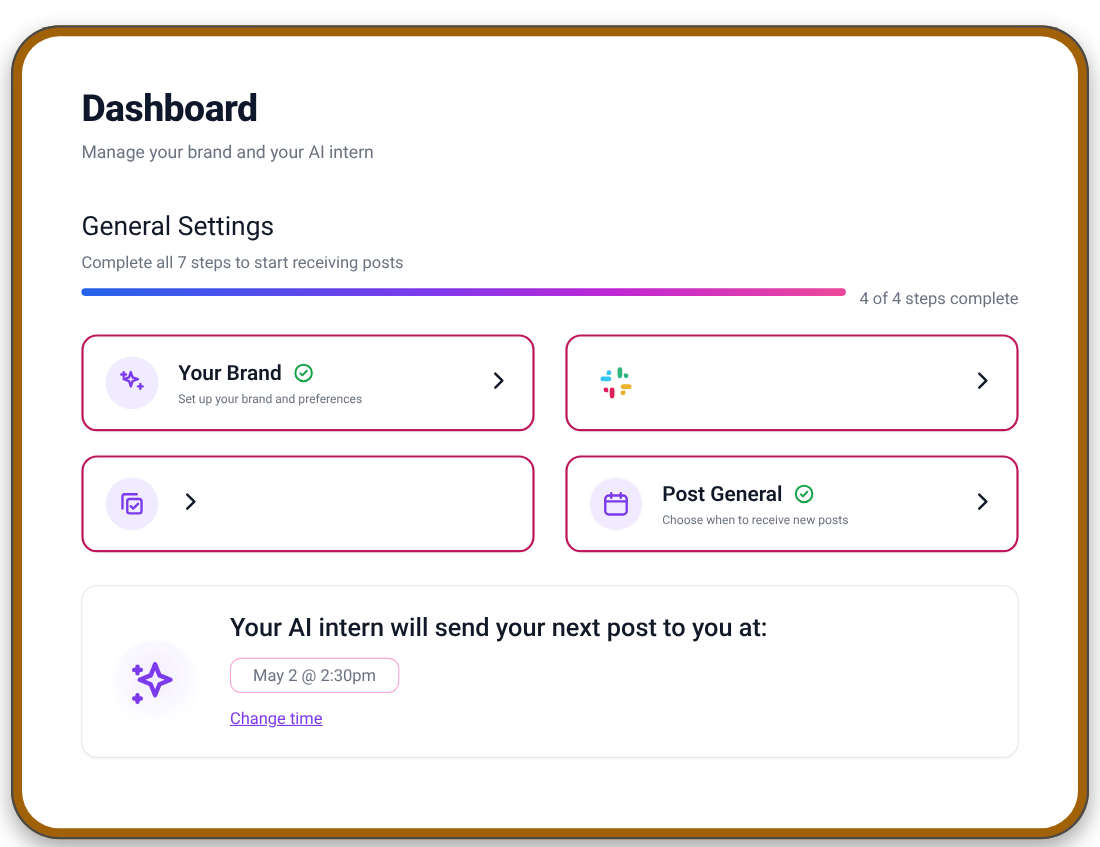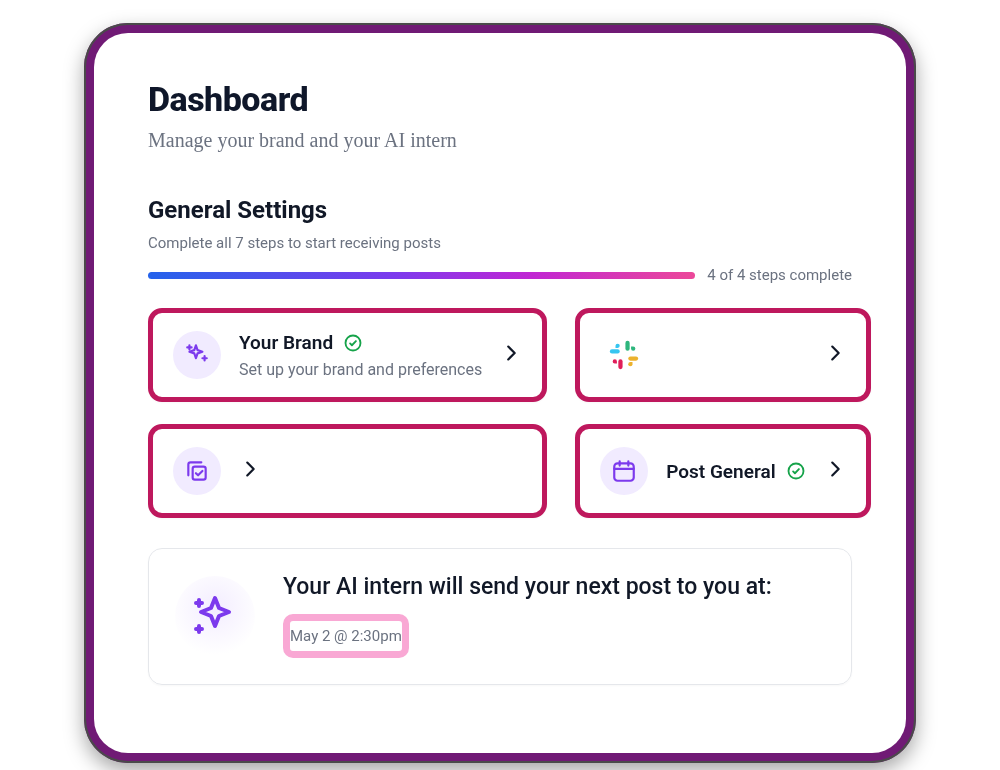--- a/index.html
+++ b/index.html
@@ -1,22 +1,22 @@
 <!DOCTYPE html>
 <html><head>
 <meta charset="utf-8">
 <style>
   * { box-sizing: border-box; margin: 0; padding: 0; }
   html, body { width: 1000px; height: 770px; font-family: -apple-system, BlinkMacSystemFont, "Segoe UI", Roboto, Helvetica, Arial, sans-serif; background: transparent; }
   body { display: flex; align-items: center; justify-content: center; }
 
   .tablet-outer {
-    width: 832px;
+    width: 980px;
     height: 740px;
-    background: #701a75;
+    background: #a16207;
     border-radius: 44px;
     padding: 10px;
     box-shadow: 0 8px 20px rgba(0,0,0,0.35), inset 0 0 0 2px #4a4a4a;
     position: relative;
     margin-top: 16px;
   }
   .tablet-inner {
     width: 100%; height: 100%;
     background: #fff;
     border-radius: 34px;
@@ -26,41 +26,40 @@
   }
 
   .page-title {
     font-size: 34px;
     font-weight: 800;
     color: #0f172a;
     letter-spacing: -0.5px;
   }
   .page-subtitle {
     margin-top: 10px;
-    font-size: 20px;
-    color: #6b7280;
-    font-family: Liberation Serif, serif;
+    font-size: 16px;
+    color: #6b7280;
   }
 
   .section-title {
     margin-top: 44px;
     font-size: 24px;
-    font-weight: 700;
+    font-weight: 400;
     color: #111827;
   }
   .section-sub {
     margin-top: 10px;
     font-size: 15px;
     color: #6b7280;
   }
 
   .progress-row {
     margin-top: 14px;
     display: flex;
-    align-items: center;
+    align-items: flex-start;
     gap: 12px;
   }
   .progress-bar {
     flex: 1 1 auto;
     height: 7px;
     border-radius: 999px;
     background: linear-gradient(90deg, #2563eb 0%, #7c3aed 45%, #c026d3 70%, #ec4899 100%);
   }
   .progress-label {
     font-size: 15px;
@@ -68,21 +67,21 @@
     white-space: nowrap;
   }
 
   .cards {
     margin-top: 24px;
     display: grid;
     grid-template-columns: 1fr 1fr;
     gap: 22px 28px;
   }
   .card {
-    border: 5px solid #be185d;
+    border: 2px solid #be185d;
     border-radius: 14px;
     padding: 18px 20px;
     display: flex;
     align-items: center;
     gap: 18px;
     cursor: pointer;
     background: #fff;
     box-shadow: 0 1px 2px rgba(16,24,40,0.03);
   }
   .card-icon {
@@ -100,21 +99,21 @@
     font-size: 19px;
     font-weight: 600;
     color: #111827;
     white-space: nowrap;
     overflow: hidden;
     text-overflow: ellipsis;
     max-width: 230px;
   }
   .card-desc {
     margin-top: 6px;
-    font-size: 16px;
+    font-size: 11px;
     color: #6b7280;
     white-space: nowrap;
     overflow: hidden;
     text-overflow: ellipsis;
   }
   .card-chevron {
     flex-shrink: 0;
     color: #111827;
   }
 
@@ -122,41 +121,41 @@
     width: 20px; height: 20px; flex-shrink: 0;
   }
 
   .next-post {
     margin-top: 30px;
     border: 1px solid #e5e7eb;
     border-radius: 14px;
     padding: 24px 26px 26px 26px;
     display: flex;
     gap: 28px;
-    align-items: center;
+    align-items: flex-end;
     box-shadow: 0 1px 2px rgba(16,24,40,0.03);
   }
   .next-icon {
     width: 80px; height: 80px;
     border-radius: 999px;
     background: radial-gradient(circle at 50% 40%, #f3edff 0%, #ffffff 75%);
     display: flex; align-items: center; justify-content: center;
     flex-shrink: 0;
   }
   .next-title {
     font-size: 23px;
     font-weight: 500;
     color: #111827;
   }
   .pill {
     margin-top: 14px;
     display: inline-block;
-    border: 7px solid #f9a8d4;
+    border: 1px solid #f9a8d4;
     border-radius: 10px;
-    padding: 6px 0;
+    padding: 6px 20px;
     font-size: 15px;
     color: #6b7280;
     background: #fff;
   }
   .change-link {
     margin-top: 14px;
     display: inline-block;
     font-size: 15px;
     color: #7c3aed;
     text-decoration: underline;
@@ -261,20 +260,21 @@
         <div class="card-body">
           <div class="card-title-row">
             <span class="card-title">Post General</span>
             <span class="check-badge">
               <svg width="20" height="20" viewBox="0 0 24 24" fill="none" stroke="#16a34a" stroke-width="2.2" stroke-linecap="round" stroke-linejoin="round">
                 <circle cx="12" cy="12" r="9"></circle>
                   <path d="M8.5 12.5l2.2 2.2 4.8-5"></path>
               </svg>
             </span>
           </div>
+          <div class="card-desc">Choose when to receive new posts</div>
         </div>
         <span class="card-chevron">
           <svg width="22" height="22" viewBox="0 0 24 24" fill="none" stroke="currentColor" stroke-width="2.4" stroke-linecap="round" stroke-linejoin="round">
               <polyline points="9 5 16 12 9 19"></polyline>
             </svg>
         </span>
       </div>
 
     </div>
 
@@ -282,17 +282,18 @@
       <div class="next-icon">
         <svg width="48" height="48" viewBox="0 0 24 24" fill="none" stroke="#7c3aed" stroke-width="2" stroke-linecap="round" stroke-linejoin="round">
           <path d="M12 3l2 5 5 2-5 2-2 5-2-5-5-2 5-2 2-5z"></path>
           <path d="M4 4v3M2.5 5.5h3"></path>
           <path d="M4 17v3M2.5 18.5h3"></path>
         </svg>
       </div>
       <div>
         <div class="next-title">Your AI intern will send your next post to you at:</div>
         <div class="pill">May 2 @ 2:30pm</div>
+        <div><a class="change-link">Change time</a></div>
       </div>
     </div>
 
   </div>
 </div>
 
 </body></html>

